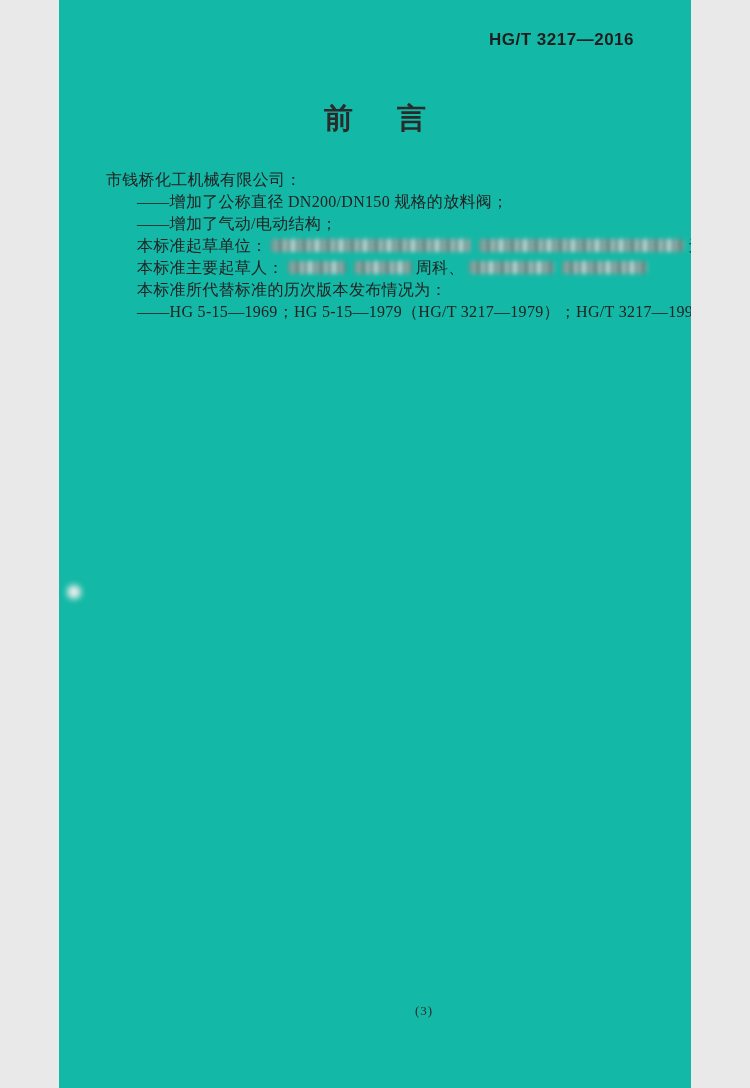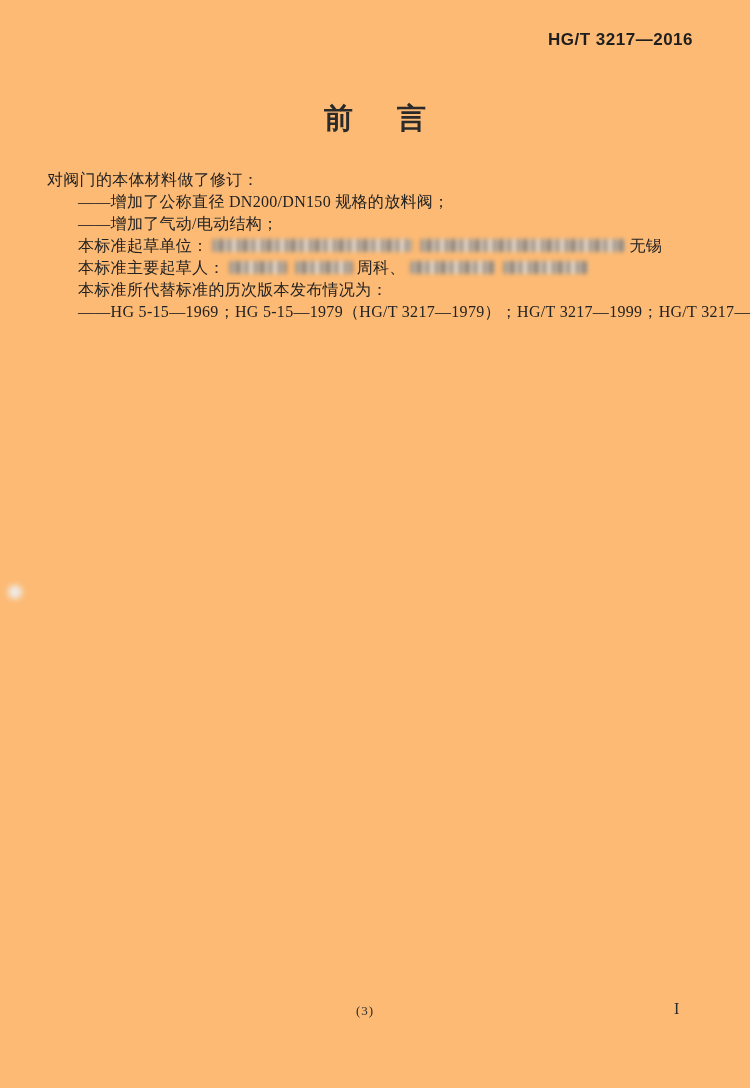--- a/index.html
+++ b/index.html
@@ -1,20 +1,20 @@
 <!DOCTYPE html>
 <html><head>
 <meta charset="utf-8">
 <style>
   html,body{margin:0;padding:0;background:#e9e9e9;}
   .page{
     position:relative;
-    width:750px;height:1088px;
+    width:632px;height:1088px;
     margin:0 auto;
-    background:#fdba74;
+    background:#14b8a6;
     overflow:hidden;
     font-family:"Liberation Serif", serif;
     color:#262626;
   }
   
   .header-code{
     position:absolute; top:30px; right:57px;
     font-family:"Liberation Sans", sans-serif;
     font-weight:bold; font-size:17px; letter-spacing:.5px;
     color:#1e1e1e;
@@ -64,21 +64,21 @@
 <div class="page">
 
   <div class="header-code">HG/T 3217—2016</div>
 
   <div class="fw-title">
     <span>前</span>
     <span>言</span>
   </div>
 
   <div class="fw-body">
-      <div class="line"><span class="seg">对阀门的本体材料做了修订：</span></div>
+      <div class="line"><span class="seg">市钱桥化工机械有限公司：</span></div>
       <div class="line indent"><span class="seg">——增加了公称直径 DN200/DN150 规格的放料阀；</span></div>
       <div class="line indent"><span class="seg">——增加了气动/电动结构；</span></div>
       <div class="line indent"><span class="seg">本标准起草单位：</span><span class="redacted" style="width: 200px;"></span><span class="redacted" style="width: 205px;"></span><span class="seg">无锡</span></div>
       <div class="line indent"><span class="seg">本标准主要起草人：</span><span class="redacted" style="width: 58px;"></span><span class="redacted" style="width: 58px;"></span><span class="seg">周科、</span><span class="redacted" style="width: 85px;"></span><span class="redacted" style="width: 85px;"></span></div>
       <div class="line indent"><span class="seg">本标准所代替标准的历次版本发布情况为：</span></div>
       <div class="line indent"><span class="seg">——HG 5-15—1969；HG 5-15—1979（HG/T 3217—1979）；HG/T 3217—1999；HG/T 3217—2009。</span></div>
     </div>
 
   <div class="smudge"></div>
 

